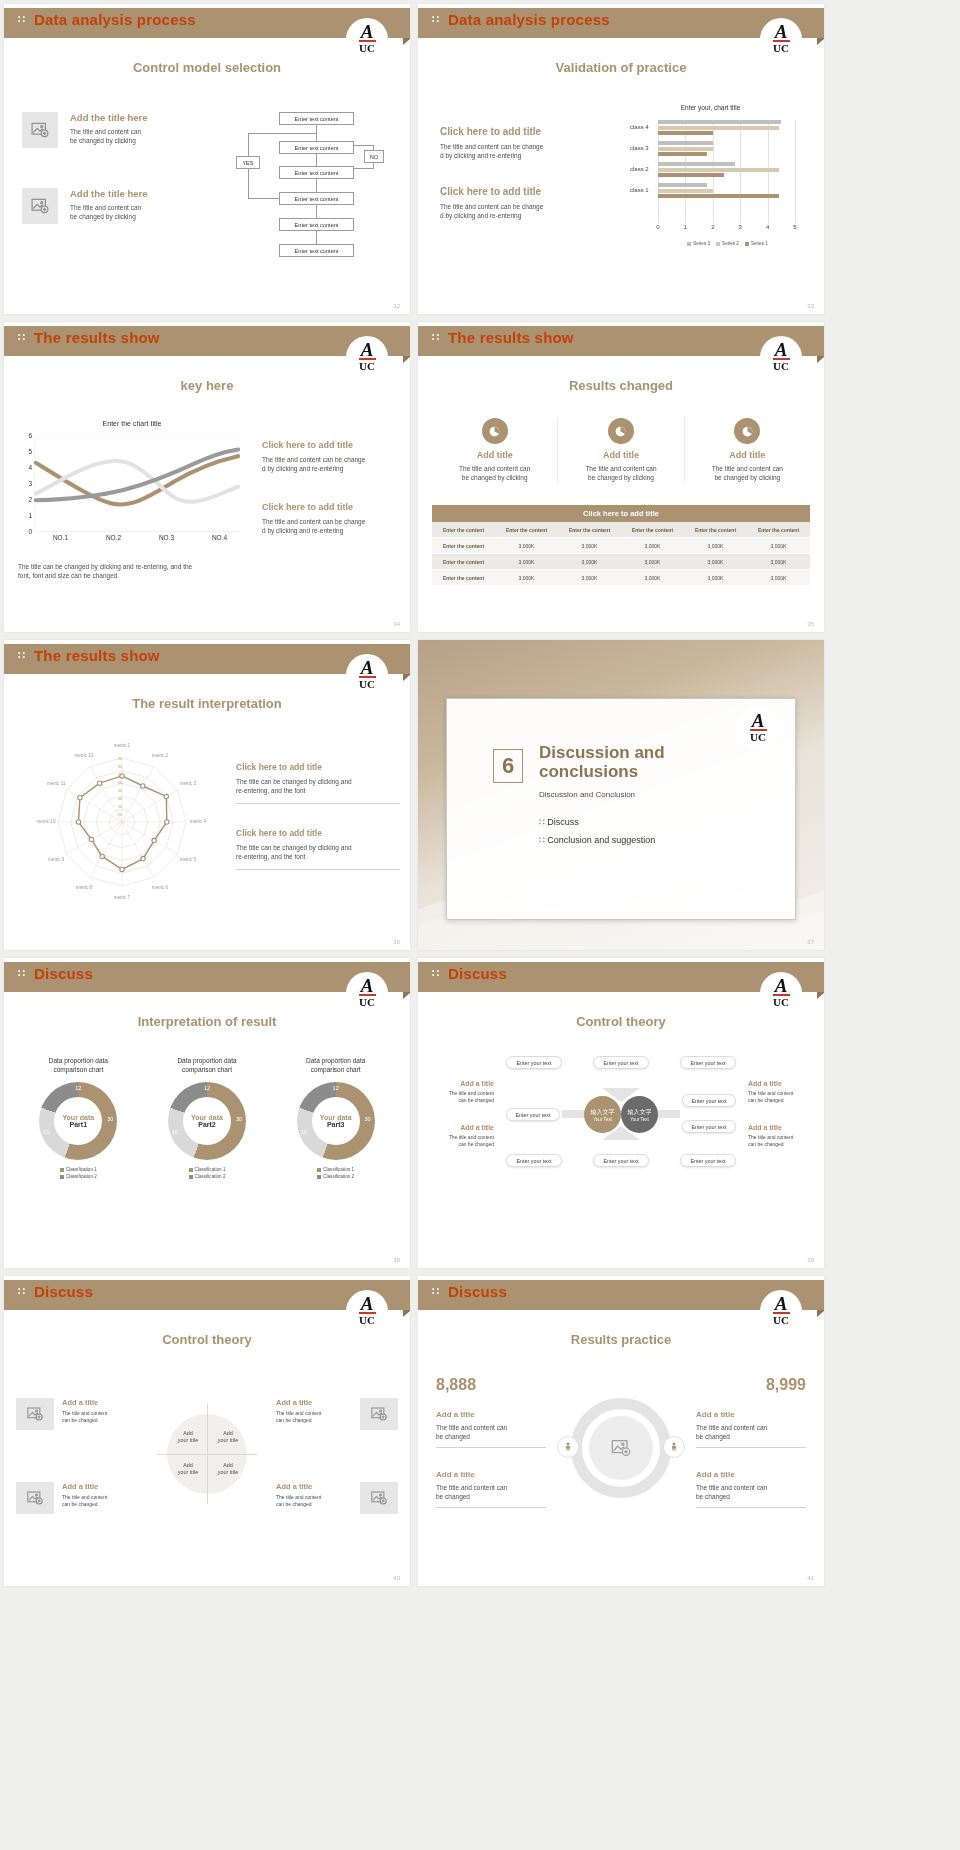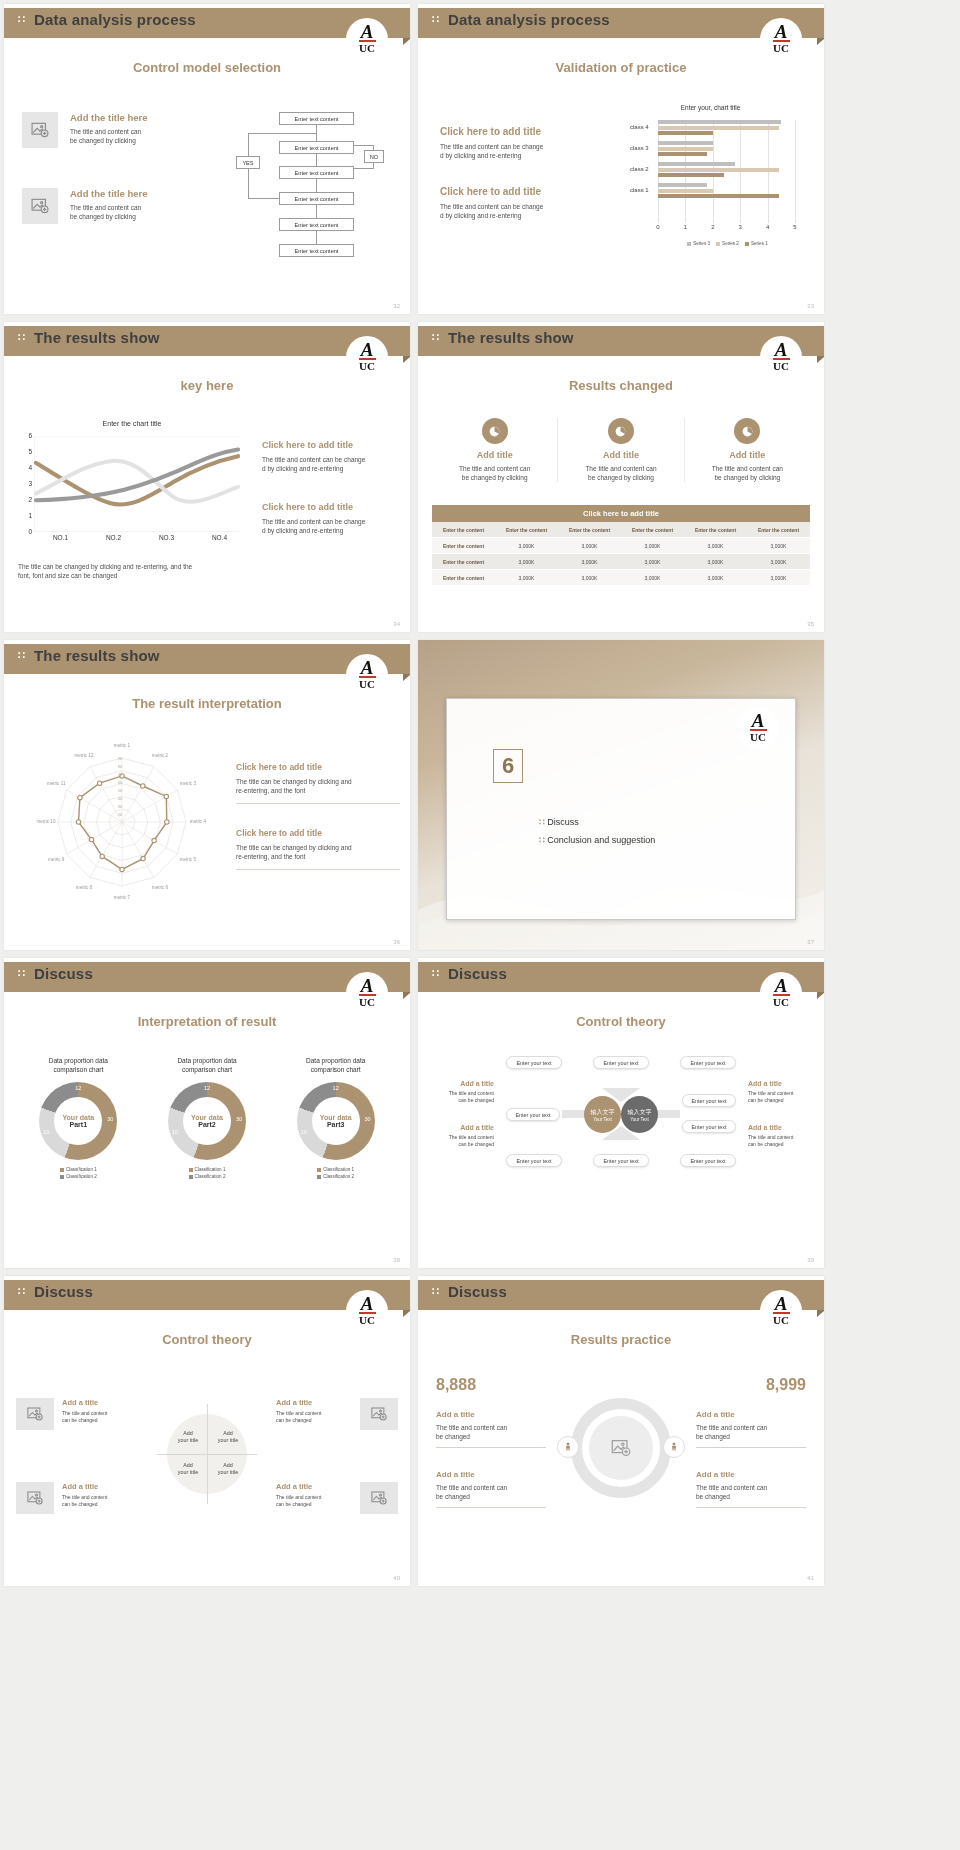--- a/index.html
+++ b/index.html
@@ -40,21 +40,21 @@
     border-top: 7px solid #8e7656;
     border-right: 8px solid transparent;
   }
   .hdr-dots {
     position: absolute; left: 14px; top: 9px;
     color: #ffffff; font-size: 11px; font-weight: bold;
     letter-spacing: 0px; line-height: 12px;
   }
   .hdr-title {
     position: absolute; left: 30px; top: 7px;
-    color: #404040; font-size: 15px; font-weight: bold;
+    color: #c2410c; font-size: 15px; font-weight: bold;
     letter-spacing: 0.2px;
   }
   .logo {
     position: absolute; right: 22px; top: 14px;
     width: 42px; height: 42px; border-radius: 50%;
     background: #ffffff;
     display: flex; flex-direction: column;
     align-items: center; justify-content: center;
     z-index: 5;
   }
@@ -558,20 +558,25 @@
       <path d="M0,80 C80,40 150,110 220,70 C290,32 350,92 406,60 L406,120 L0,120 Z" fill="#ffffff" opacity="0.75"></path>
       <path d="M0,95 C70,60 160,118 240,86 C310,58 360,104 406,80 L406,120 L0,120 Z" fill="#ffffff" opacity="0.85"></path>
     </svg>
     <div class="sec-card">
       <div class="logo" style="right:16px;top:8px;box-shadow:none">
         <div class="a">A</div>
         <div class="rule"></div>
         <div class="uc">UC</div>
       </div>
       <div class="sec-num">6</div>
+      <div style="position:absolute;left:92px;top:44px;right:20px">
+        <div style="font-size:17px;font-weight:bold;color:#8d7452;line-height:19px">Discussion and</div>
+        <div style="font-size:17px;font-weight:bold;color:#8d7452;line-height:19px">conclusions</div>
+        <div style="font-size:8px;color:#4d4d4d;margin-top:9px">Discussion and Conclusion</div>
+      </div>
       <div style="position:absolute;left:92px;top:118px;right:20px">
         <div style="font-size:9px;color:#333;margin-bottom:8px">
           <span style="color:#ab9270;font-weight:bold">∷ </span><span>Discuss</span>
         </div>
         <div style="font-size:9px;color:#333">
           <span style="color:#ab9270;font-weight:bold">∷ </span><span>Conclusion and suggestion</span>
         </div>
       </div>
     </div>
     <div class="pgnum">37</div>

